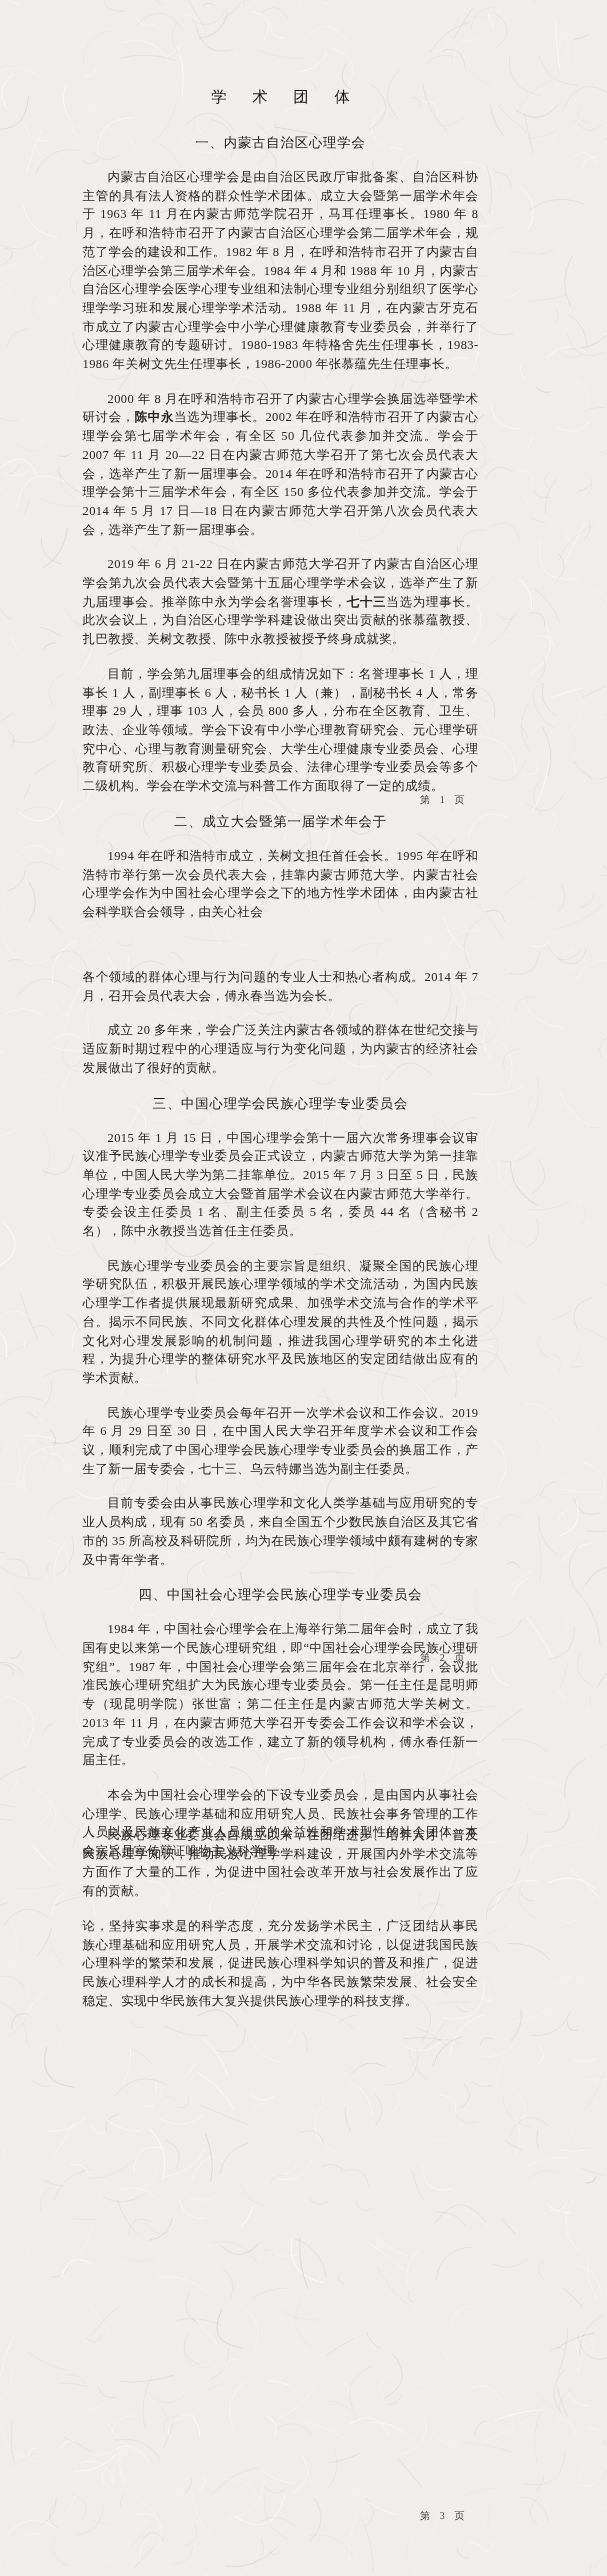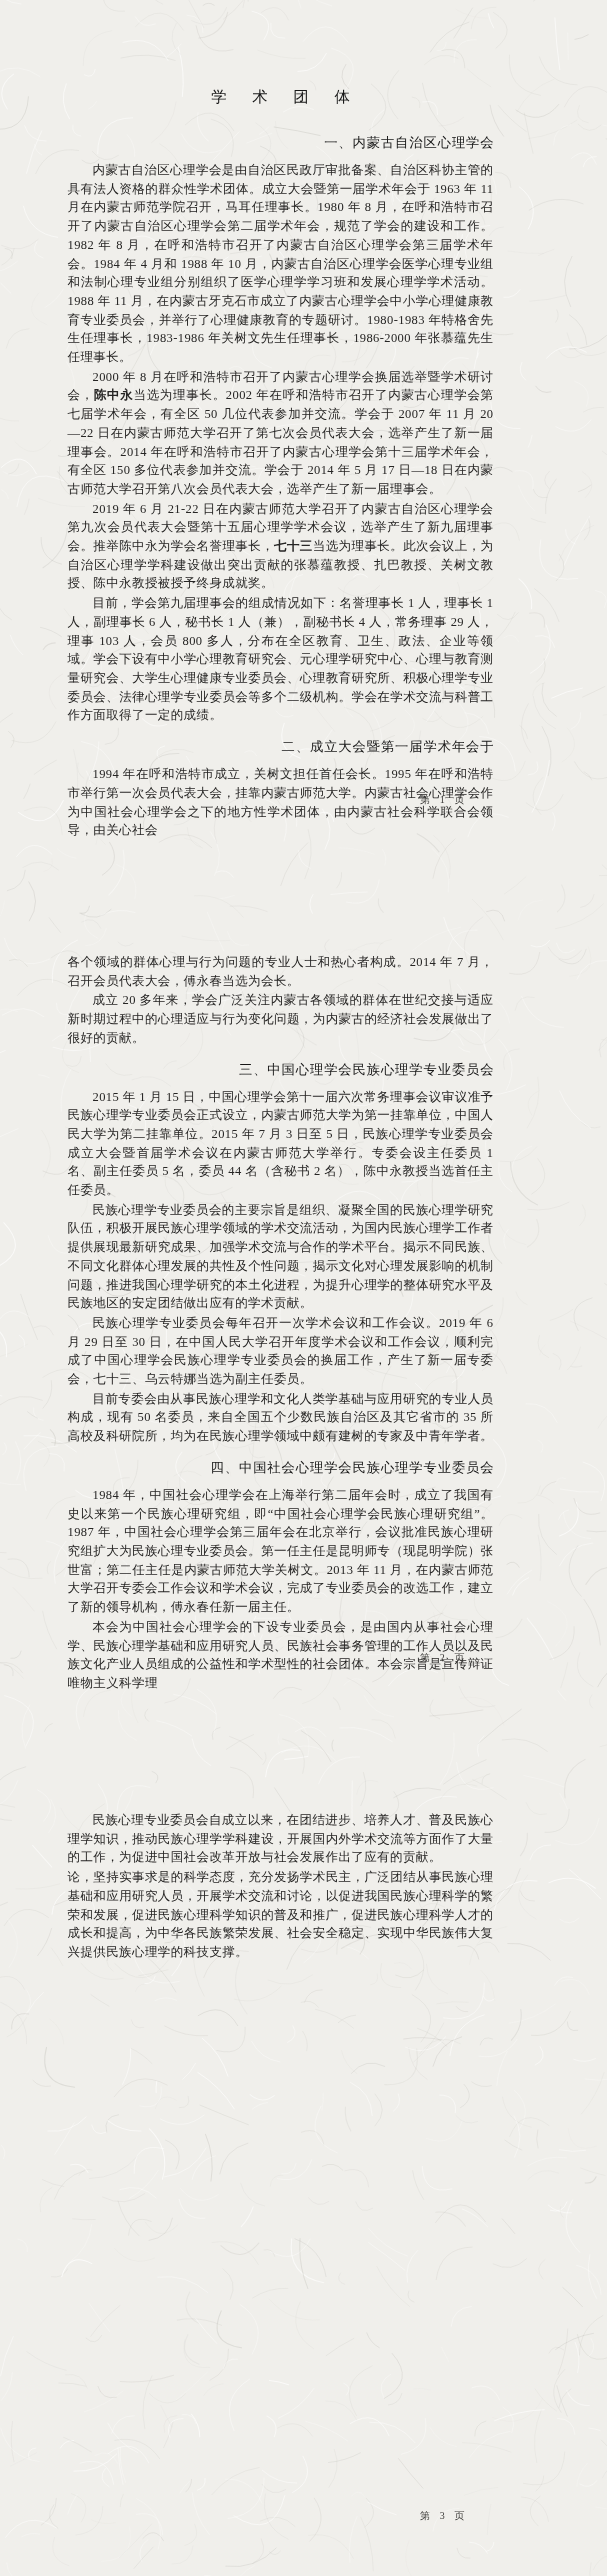--- a/index.html
+++ b/index.html
@@ -63,25 +63,25 @@
     text-indent: 0;
   }
   .sec-heading {
     margin: 12px 0 9px 0;
     font-family: "Liberation Sans", "DejaVu Sans", sans-serif;
     font-size: 13.3px;
     line-height: 19px;
     font-weight: bold;
     letter-spacing: 0.9px;
     color: #171717;
-    text-align: right;
+    text-align: center;
     text-indent: 0;
   }
   p.para {
-    margin: 1px;
+    margin: 16px;
     text-indent: 2em;
   }
   p.para.noindent { text-indent: 0; }
   .run { font-weight: normal; }
   .run.bold {
     font-weight: bold;
     font-family: "Liberation Sans", "DejaVu Sans", sans-serif;
   }
   .page-number {
     position: absolute;

